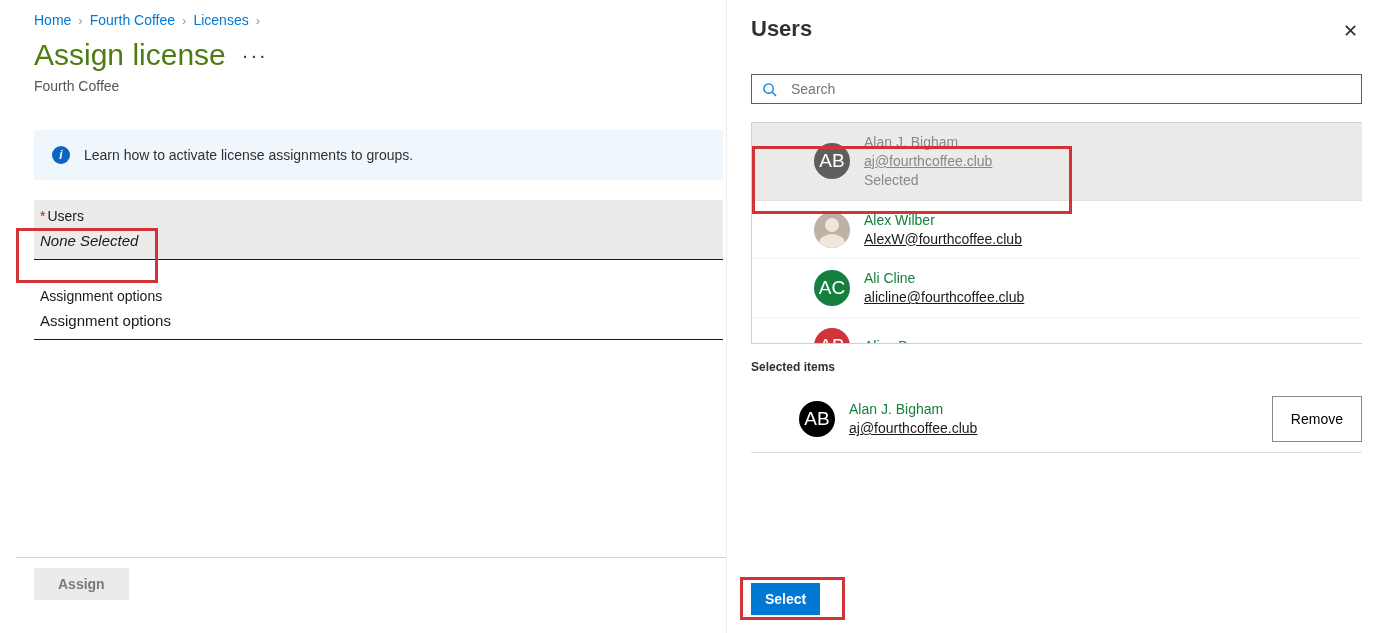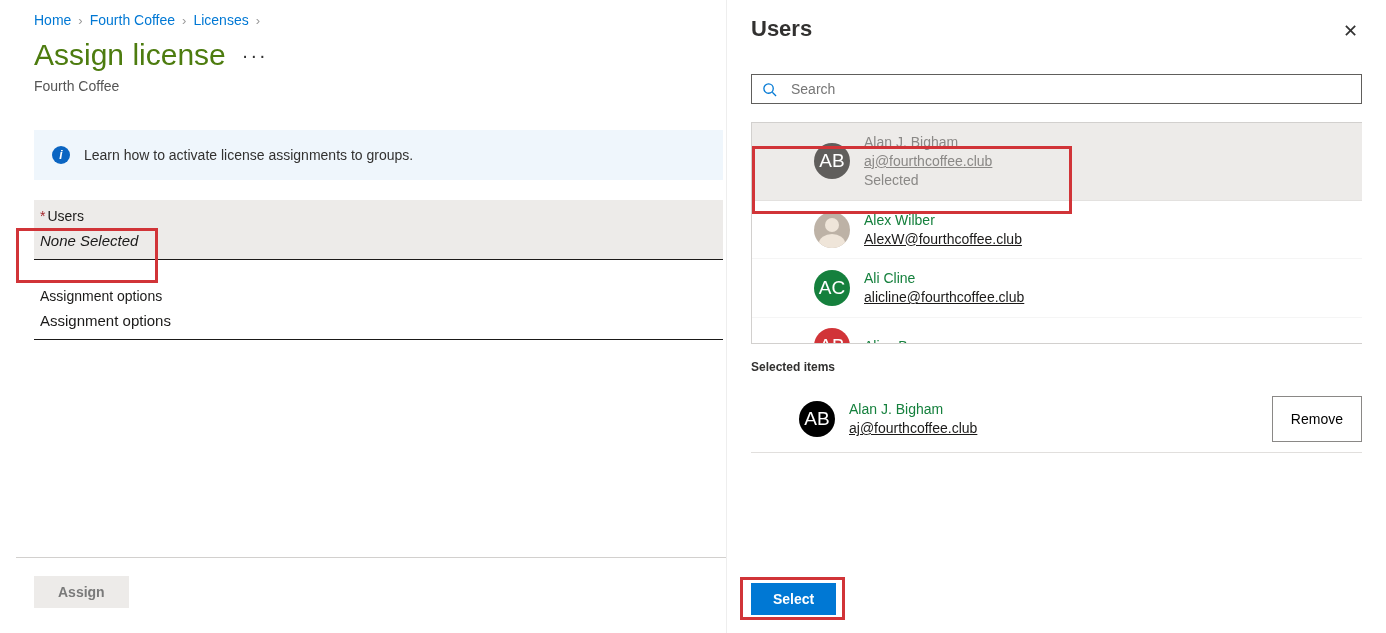--- a/index.html
+++ b/index.html
@@ -24,21 +24,21 @@
     .field-label { font-size: 14px; color: #1b1a19; }
     .field-label.req::before { content: "*"; color: #a4262c; margin-right: 2px; }
     .field-value { font-size: 15px; color: #1b1a19; margin-top: 8px; }
     .field-value.italic { font-style: italic; }
 
     .red-highlight { border: 3px solid #d13438; position: absolute; pointer-events: none; }
     .hl-users { left: 16px; top: 228px; width: 142px; height: 55px; }
     .hl-row   { left: 752px; top: 146px; width: 320px; height: 68px; }
     .hl-select{ left: 740px; top: 577px; width: 105px; height: 43px; }
 
-    .footer-bar { position: absolute; left: 0; bottom: 0; width: 725px; height: 76px; border-top: 1px solid #d2d0ce; padding: 18px 0 0 18px; }
+    .footer-bar { position: absolute; left: 0; bottom: 0; width: 725px; height: 76px; border-top: 1px solid #d2d0ce; padding: 10px 0 0 18px; }
     .assign-btn { background: #edebe9; color: #7a7a7a; border: none; padding: 8px 24px; font-size: 14px; font-weight: 600; cursor: default; }
 
     
     .flyout { position: absolute; right: 0; top: 0; width: 660px; height: 633px; background: #fff; border-left: 1px solid #eee; display: flex; flex-direction: column; }
     .fly-header { padding: 16px 24px 10px 24px; display: flex; align-items: flex-start; justify-content: space-between; }
     .fly-title { font-size: 22px; font-weight: 600; }
     .close-x { font-size: 18px; cursor: pointer; color: #333; padding: 4px; }
 
     .fly-body { padding: 18px 24px 0 24px; flex: 1; display: flex; flex-direction: column; min-height: 0; }
 
@@ -66,21 +66,21 @@
     .u-mail { font-size: 14px; color: #1b1a19; line-height: 1.35; text-decoration: underline; }
     .u-stat { font-size: 14px; color: #1b1a19; line-height: 1.35; }
 
     .sel-title { font-size: 12px; font-weight: 600; margin: 16px 0 12px 0; }
 
     .sel-row { display: flex; align-items: center; gap: 14px; padding: 10px 0; border-bottom: 1px solid #e1dfdd; }
     .sel-row .info { flex: 1; }
     .remove-btn { background: #fff; border: 1px solid #8a8886; padding: 14px 18px; font-size: 14px; cursor: pointer; }
 
     .fly-footer { padding: 18px 24px; }
-    .select-btn { background: #0078d4; color: #fff; border: none; padding: 8px 22px; font-size: 14px; font-weight: 600; cursor: pointer; margin-top: 22px; }
+    .select-btn { background: #0078d4; color: #fff; border: none; padding: 8px 14px; font-size: 14px; font-weight: 600; cursor: pointer; margin-top: 22px; }
   </style>
 </head>
 <body>
 
 <div class="main-pane">
 
   <nav class="breadcrumb">
     <a>Home</a>
     <span class="sep">›</span>
     <a>Fourth Coffee</a>

